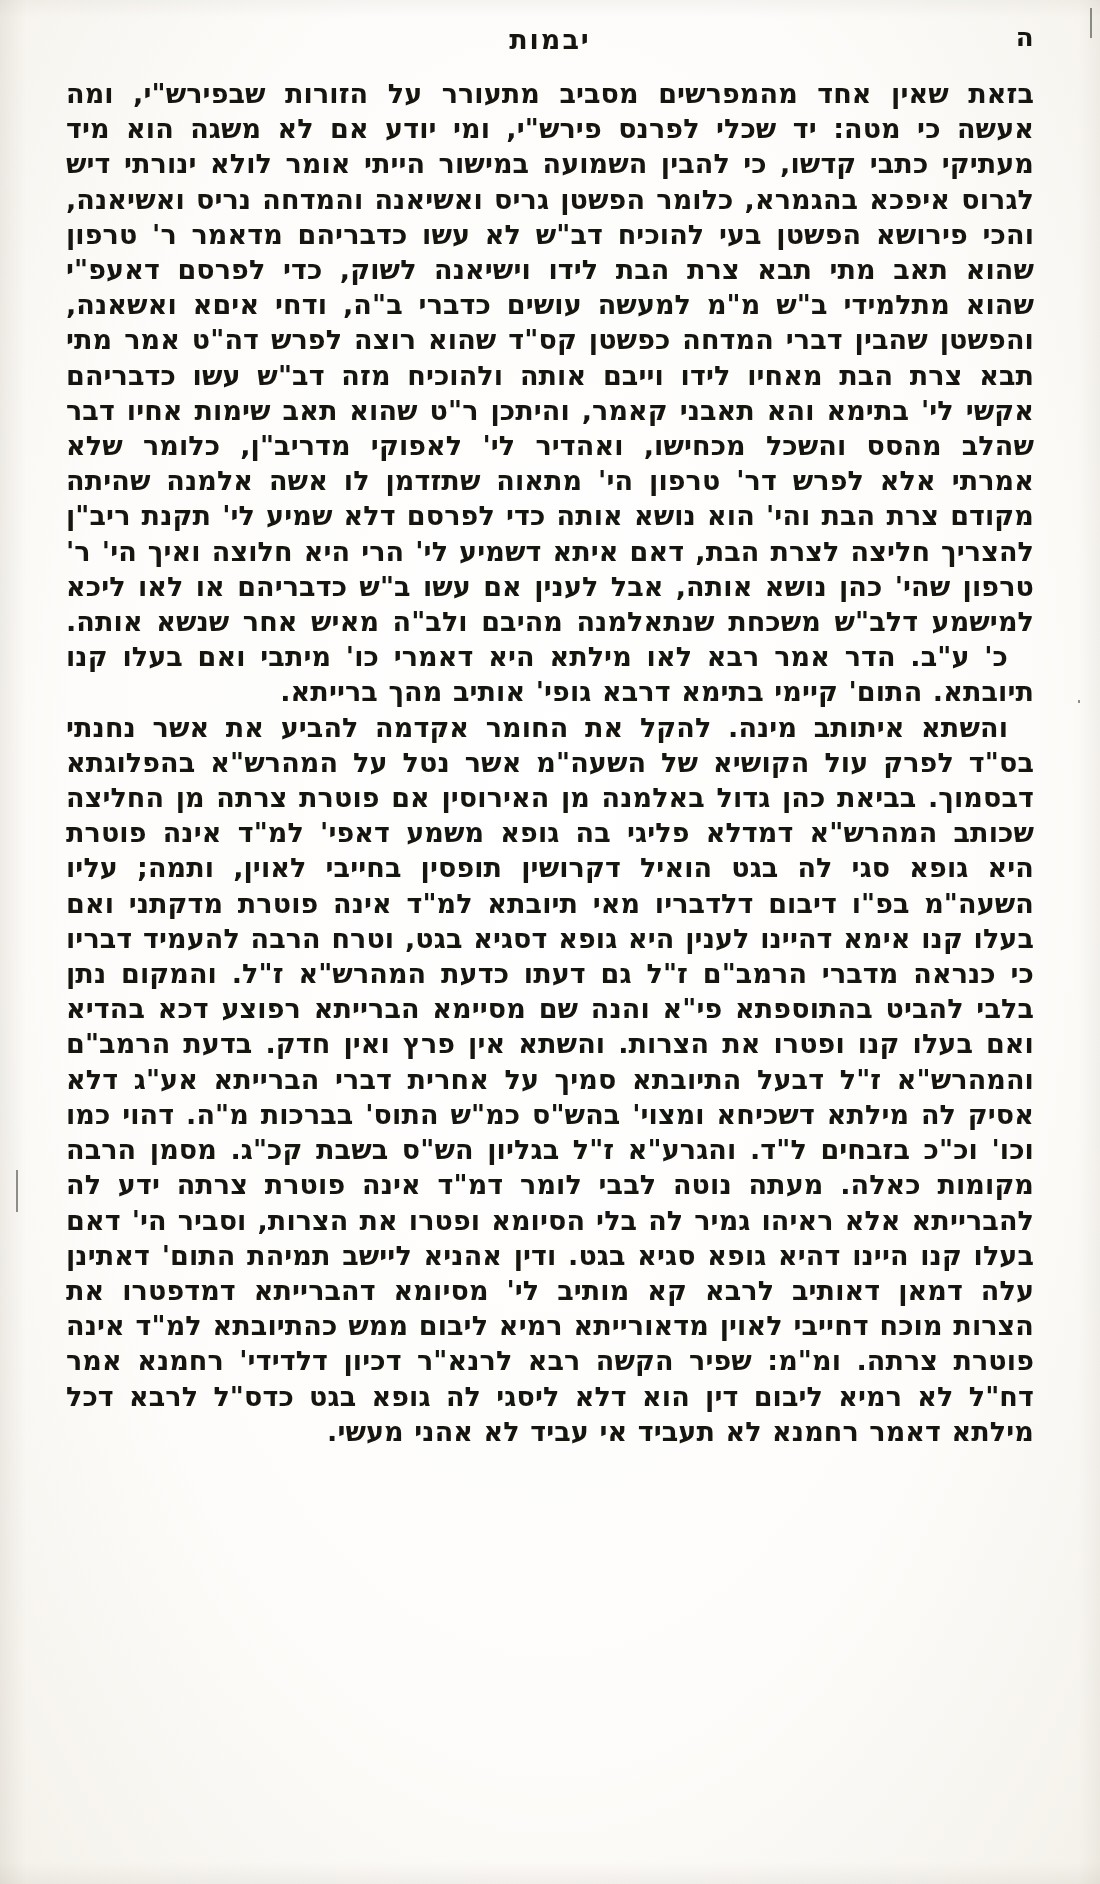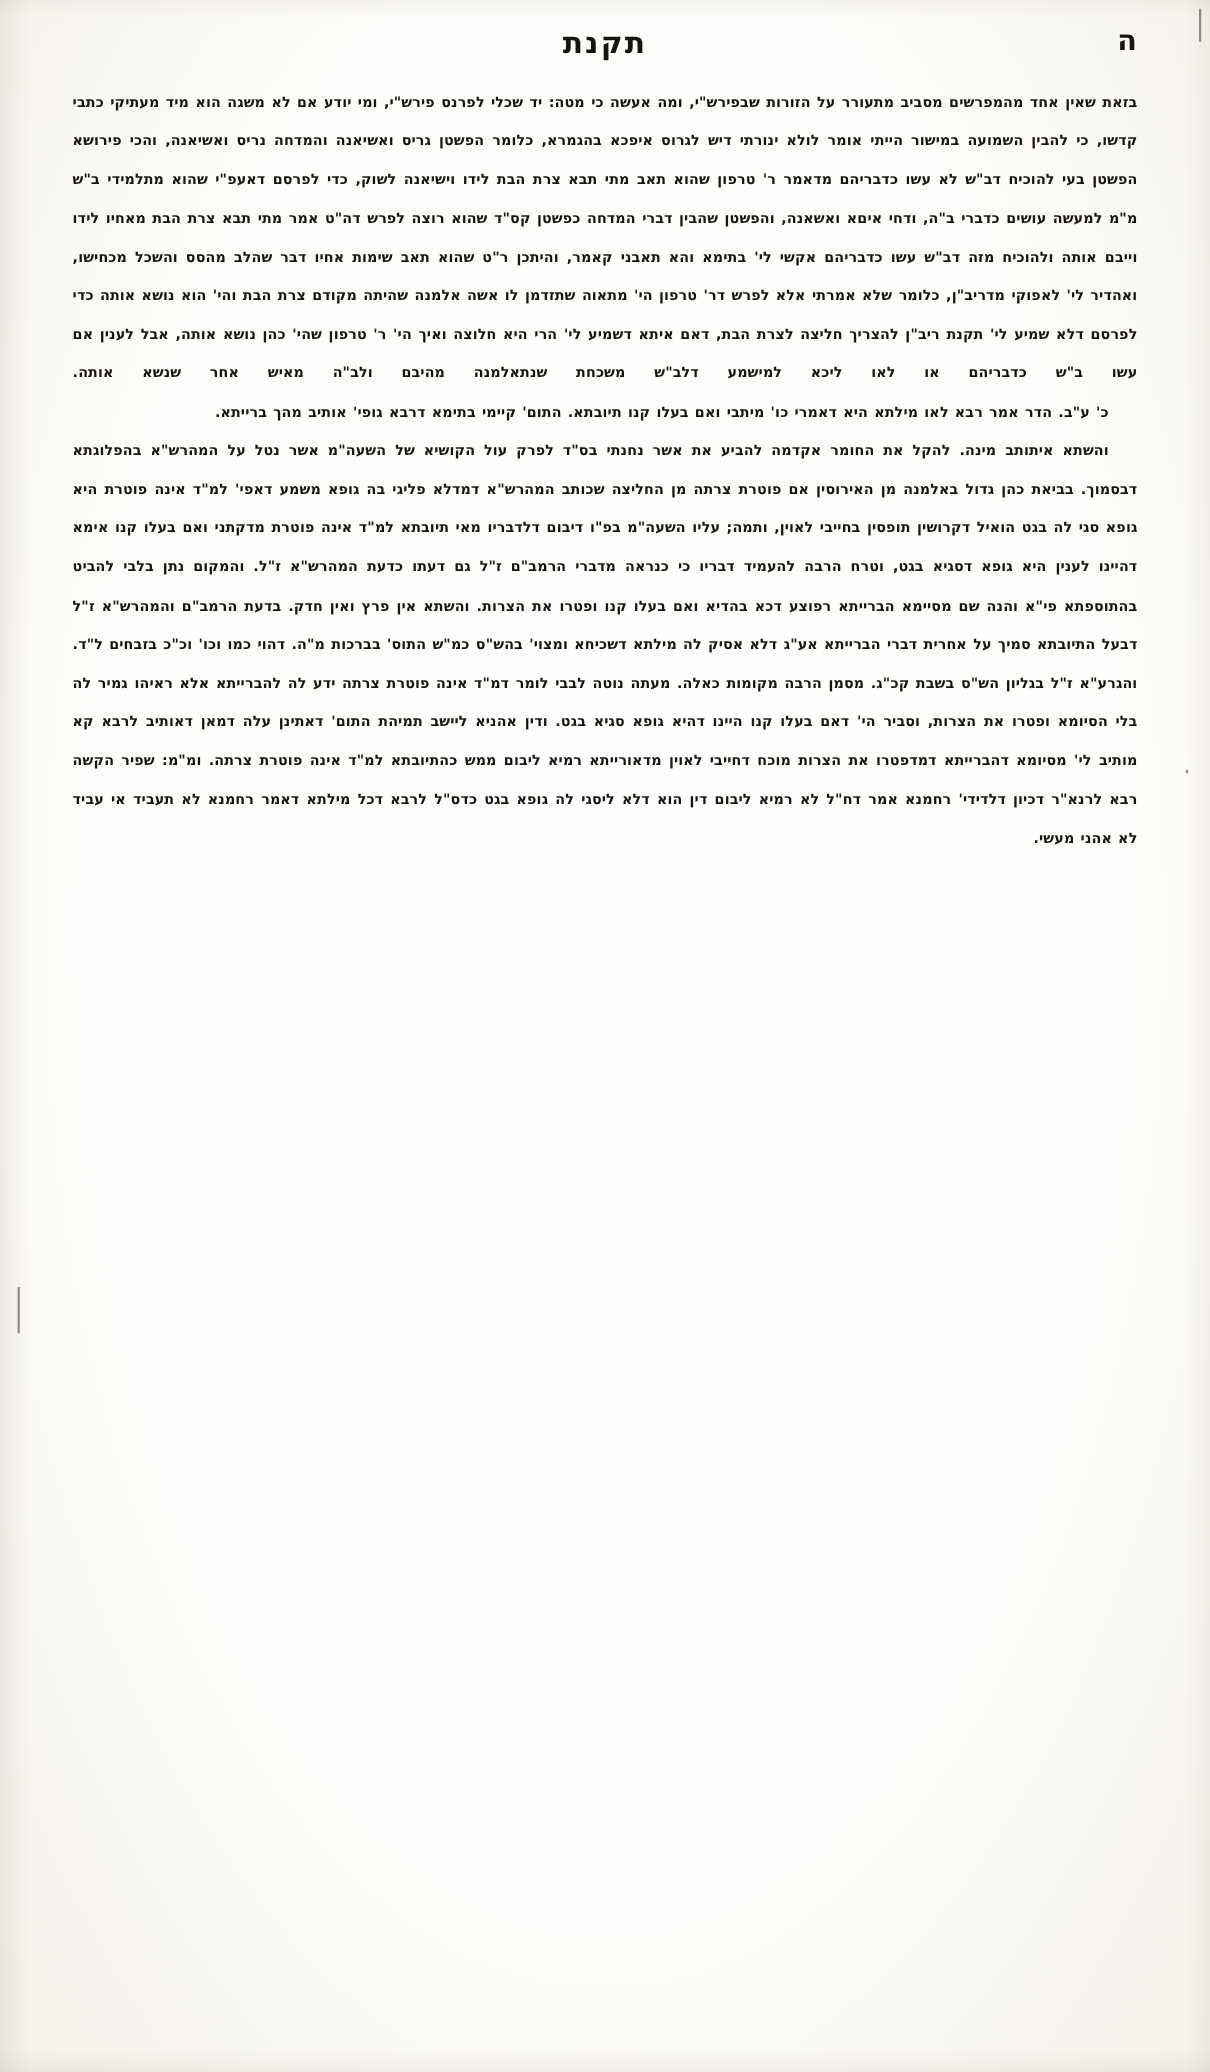--- a/index.html
+++ b/index.html
@@ -69,21 +69,21 @@
 
   .body-text {
     position: absolute;
     top: 76px;
     left: 66px;
     width: 968px;
     direction: rtl;
     text-align: justify;
     text-align-last: justify;
     font-family: "DejaVu Sans", sans-serif;
-    font-size: 13px;
+    font-size: 27px;
     line-height: 35.2px;
     font-weight: 700;
     letter-spacing: 0.1px;
     word-spacing: 1px;
   }
   .body-text p {
     margin: 0;
     text-align: justify;
     text-align-last: justify;
   }
@@ -108,21 +108,21 @@
 <body>
 
 <div class="page">
 
   <div class="edge-tick tick-a"></div>
   <div class="edge-tick tick-b"></div>
   <div class="edge-tick tick-c"></div>
 
   <div class="header">
     <div class="folio">ה</div>
-    <div class="tractate">תקנת</div>
+    <div class="tractate">יבמות</div>
   </div>
 
   <div class="body-text">
     <p>בזאת שאין אחד מהמפרשים מסביב מתעורר על הזורות שבפירש"י, ומה אעשה כי מטה: יד שכלי לפרנס פירש"י, ומי יודע אם לא משגה הוא מיד מעתיקי כתבי קדשו, כי להבין השמועה במישור הייתי אומר לולא ינורתי דיש לגרוס איפכא בהגמרא, כלומר הפשטן גריס ואשיאנה והמדחה נריס ואשיאנה, והכי פירושא הפשטן בעי להוכיח דב"ש לא עשו כדבריהם מדאמר ר' טרפון שהוא תאב מתי תבא צרת הבת לידו וישיאנה לשוק, כדי לפרסם דאעפ"י שהוא מתלמידי ב"ש מ"מ למעשה עושים כדברי ב"ה, ודחי איםא ואשאנה, והפשטן שהבין דברי המדחה כפשטן קס"ד שהוא רוצה לפרש דה"ט אמר מתי תבא צרת הבת מאחיו לידו וייבם אותה ולהוכיח מזה דב"ש עשו כדבריהם אקשי לי' בתימא והא תאבני קאמר, והיתכן ר"ט שהוא תאב שימות אחיו דבר שהלב מהסס והשכל מכחישו, ואהדיר לי' לאפוקי מדריב"ן, כלומר שלא אמרתי אלא לפרש דר' טרפון הי' מתאוה שתזדמן לו אשה אלמנה שהיתה מקודם צרת הבת והי' הוא נושא אותה כדי לפרסם דלא שמיע לי' תקנת ריב"ן להצריך חליצה לצרת הבת, דאם איתא דשמיע לי' הרי היא חלוצה ואיך הי' ר' טרפון שהי' כהן נושא אותה, אבל לענין אם עשו ב"ש כדבריהם או לאו ליכא למישמע דלב"ש משכחת שנתאלמנה מהיבם ולב"ה מאיש אחר שנשא אותה.</p>
     <p class="indent last-free">כ' ע"ב. הדר אמר רבא לאו מילתא היא דאמרי כו' מיתבי ואם בעלו קנו תיובתא. התום' קיימי בתימא דרבא גופי' אותיב מהך ברייתא.</p>
     <p class="indent last-free">והשתא איתותב מינה. להקל את החומר אקדמה להביע את אשר נחנתי בס"ד לפרק עול הקושיא של השעה"מ אשר נטל על המהרש"א בהפלוגתא דבסמוך. בביאת כהן גדול באלמנה מן האירוסין אם פוטרת צרתה מן החליצה שכותב המהרש"א דמדלא פליגי בה גופא משמע דאפי' למ"ד אינה פוטרת היא גופא סגי לה בגט הואיל דקרושין תופסין בחייבי לאוין, ותמה; עליו השעה"מ בפ"ו דיבום דלדבריו מאי תיובתא למ"ד אינה פוטרת מדקתני ואם בעלו קנו אימא דהיינו לענין היא גופא דסגיא בגט, וטרח הרבה להעמיד דבריו כי כנראה מדברי הרמב"ם ז"ל גם דעתו כדעת המהרש"א ז"ל. והמקום נתן בלבי להביט בהתוספתא פי"א והנה שם מסיימא הברייתא רפוצע דכא בהדיא ואם בעלו קנו ופטרו את הצרות. והשתא אין פרץ ואין חדק. בדעת הרמב"ם והמהרש"א ז"ל דבעל התיובתא סמיך על אחרית דברי הברייתא אע"ג דלא אסיק לה מילתא דשכיחא ומצוי' בהש"ס כמ"ש התוס' בברכות מ"ה. דהוי כמו וכו' וכ"כ בזבחים ל"ד. והגרע"א ז"ל בגליון הש"ס בשבת קכ"ג. מסמן הרבה מקומות כאלה. מעתה נוטה לבבי לומר דמ"ד אינה פוטרת צרתה ידע לה להברייתא אלא ראיהו גמיר לה בלי הסיומא ופטרו את הצרות, וסביר הי' דאם בעלו קנו היינו דהיא גופא סגיא בגט. ודין אהניא ליישב תמיהת התום' דאתינן עלה דמאן דאותיב לרבא קא מותיב לי' מסיומא דהברייתא דמדפטרו את הצרות מוכח דחייבי לאוין מדאורייתא רמיא ליבום ממש כהתיובתא למ"ד אינה פוטרת צרתה. ומ"מ: שפיר הקשה רבא לרנא"ר דכיון דלדידי' רחמנא אמר דח"ל לא רמיא ליבום דין הוא דלא ליסגי לה גופא בגט כדס"ל לרבא דכל מילתא דאמר רחמנא לא תעביד אי עביד לא אהני מעשי.</p>
   </div>
 
 </div>
 

